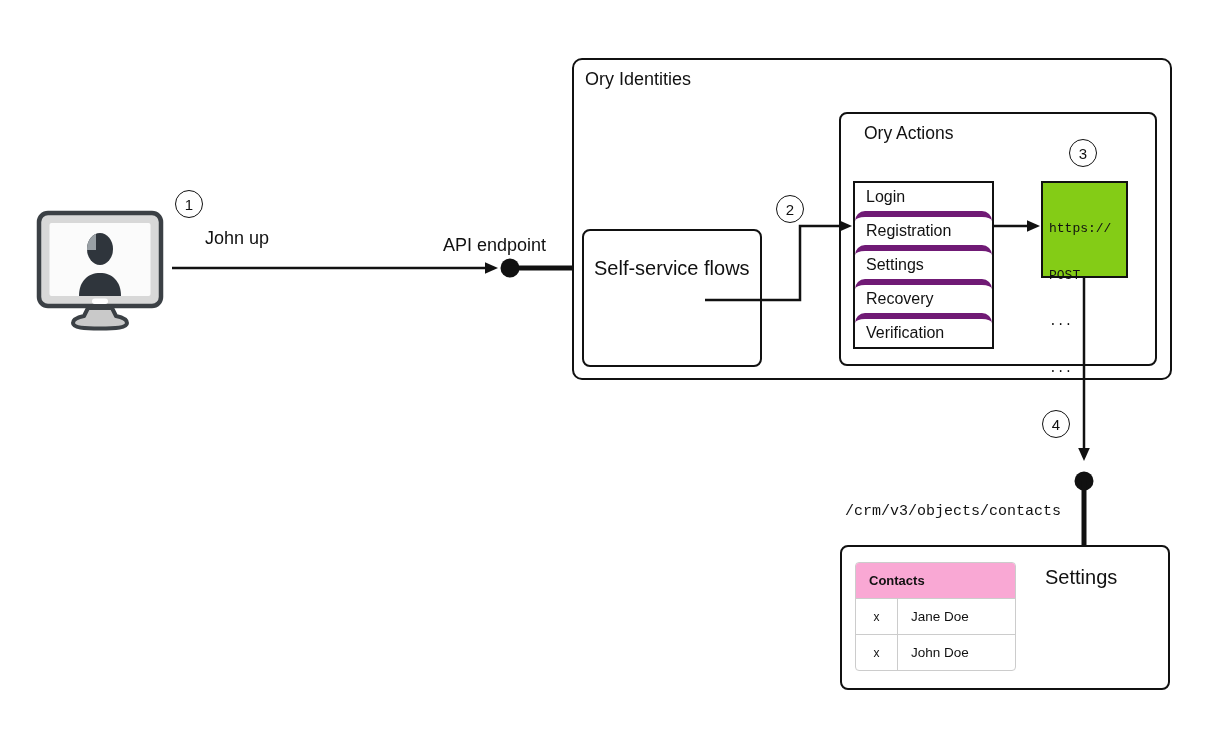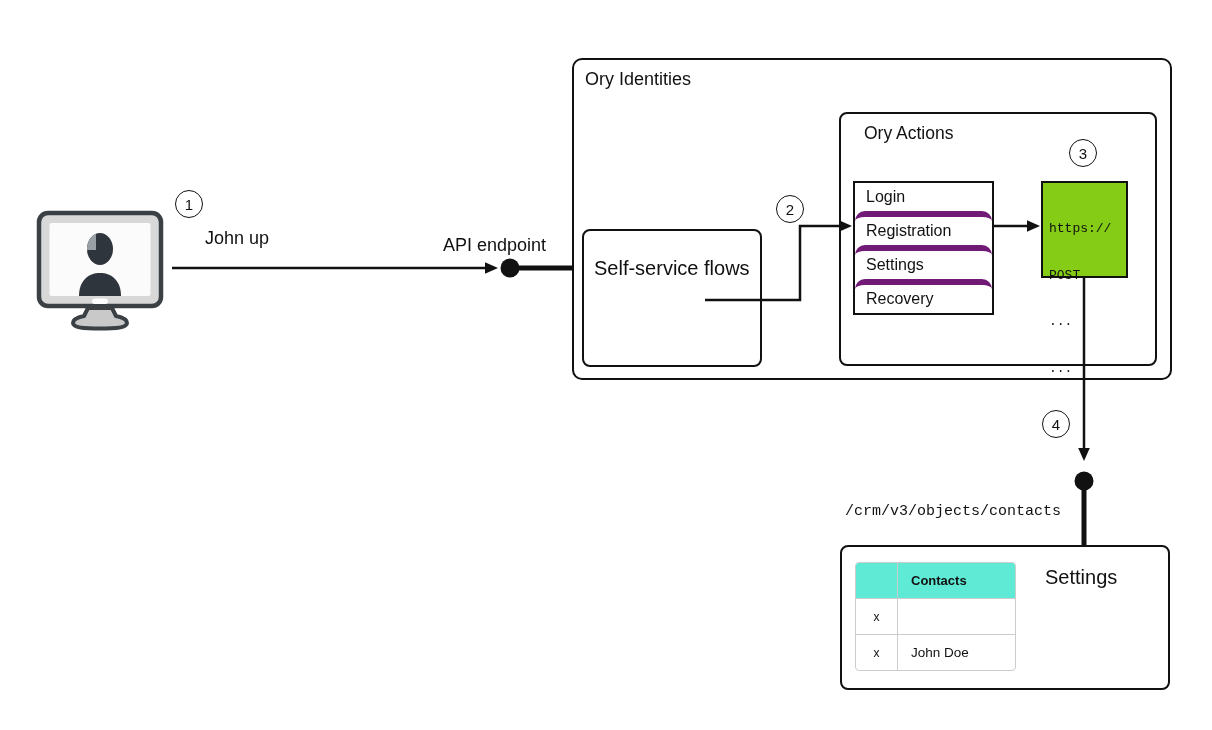--- a/index.html
+++ b/index.html
@@ -97,21 +97,21 @@
     left: 855px; top: 562px;
     width: 161px;
     box-sizing: border-box;
     border: 1px solid #ccc;
     border-radius: 4px;
     overflow: hidden;
     background: #fff;
   }
   .hs-row { display: flex; height: 35px; }
   .hs-row + .hs-row { border-top: 1px solid #ccc; }
-  .hs-row.header { background: #5eead4; }
+  .hs-row.header { background: #f9a8d4; flex-direction: column; }
   .hs-cell-x {
     width: 42px;
     box-sizing: border-box;
     border-right: 1px solid #ccc;
     display: flex; align-items: center; justify-content: center;
     font-size: 12px;
   }
   .hs-cell-name {
     flex: 1;
     display: flex; align-items: center;
@@ -175,39 +175,41 @@
   <div class="frame-title" style="left:594px; top:240px; font-size:20px;margin-top:17px;">Self-service flows</div>
 
   <div class="frame" style="left:839px; top:112px; width:318px; height:254px; border-radius:8px;"></div>
   <div class="frame-title" style="left:864px; top:123px; font-size:17.5px;">Ory Actions</div>
 
   <div class="flow-list">
     <div class="flow-row">Login</div>
     <div class="flow-row">Registration</div>
     <div class="flow-row">Settings</div>
     <div class="flow-row">Recovery</div>
+    <div class="flow-row">Verification</div>
   </div>
 
   <div class="code-box">
     <div>https://</div>
     <div>POST</div>
     <div>...</div>
     <div>...</div>
   </div>
 
   <div class="frame" style="left:840px; top:545px; width:330px; height:145px; border-radius:8px;"></div>
   <div class="frame-title" style="left:1045px; top:566px; font-size:20px;">Settings</div>
 
   <div class="hs-table">
     <div class="hs-row header">
       <div class="hs-cell-x"></div>
       <div class="hs-cell-name">Contacts</div>
     </div>
     <div class="hs-row">
       <div class="hs-cell-x">x</div>
+      <div class="hs-cell-name">Jane Doe</div>
     </div>
     <div class="hs-row">
       <div class="hs-cell-x">x</div>
       <div class="hs-cell-name">John Doe</div>
     </div>
   </div>
 
 </div>
 
 </body></html>

